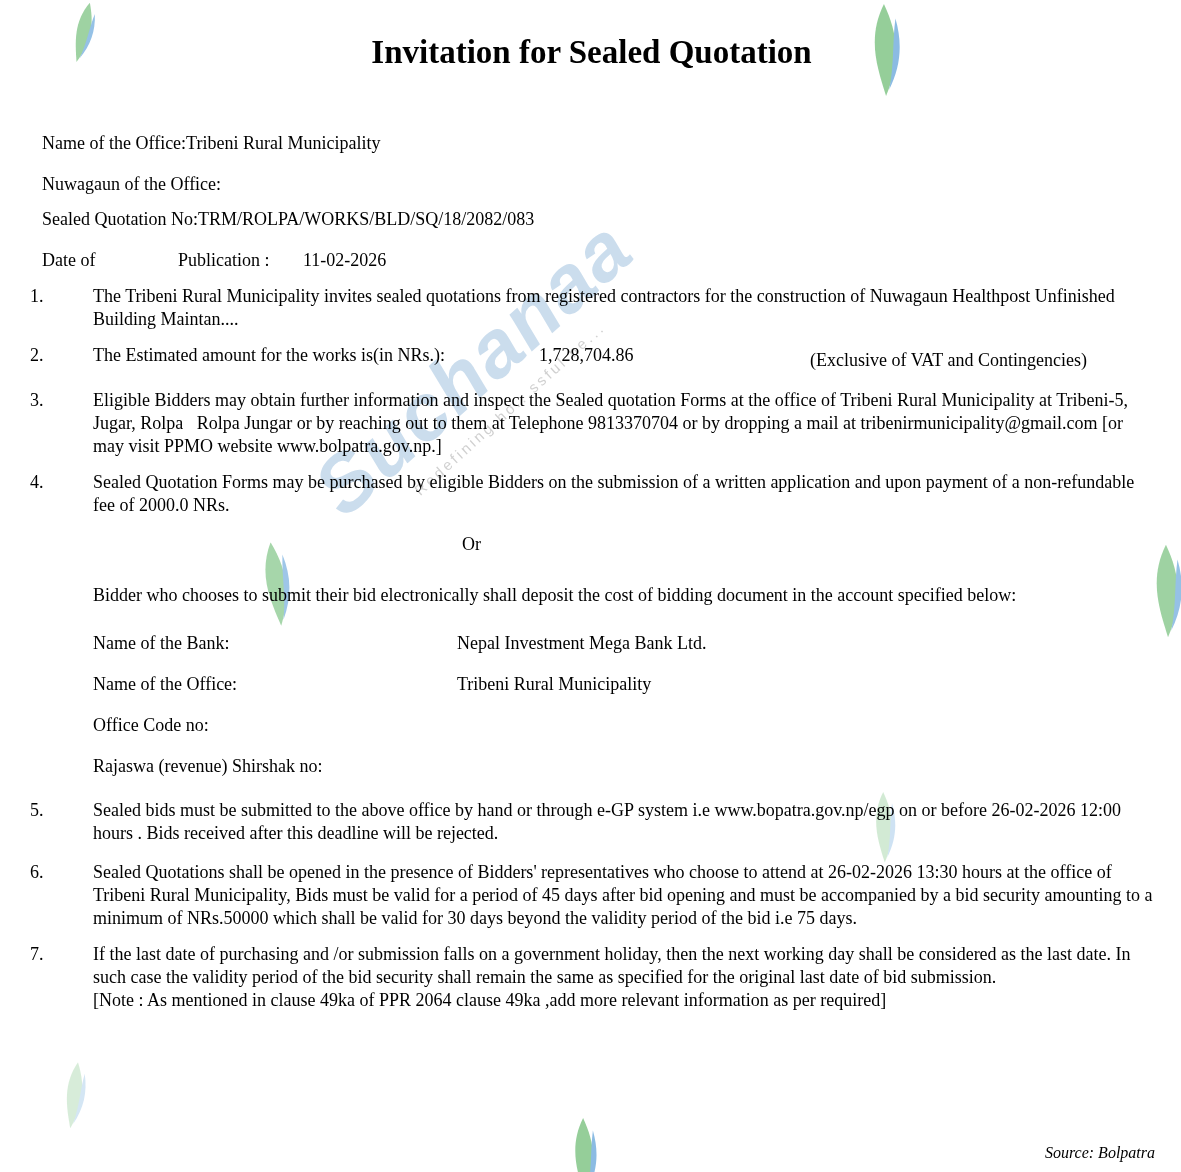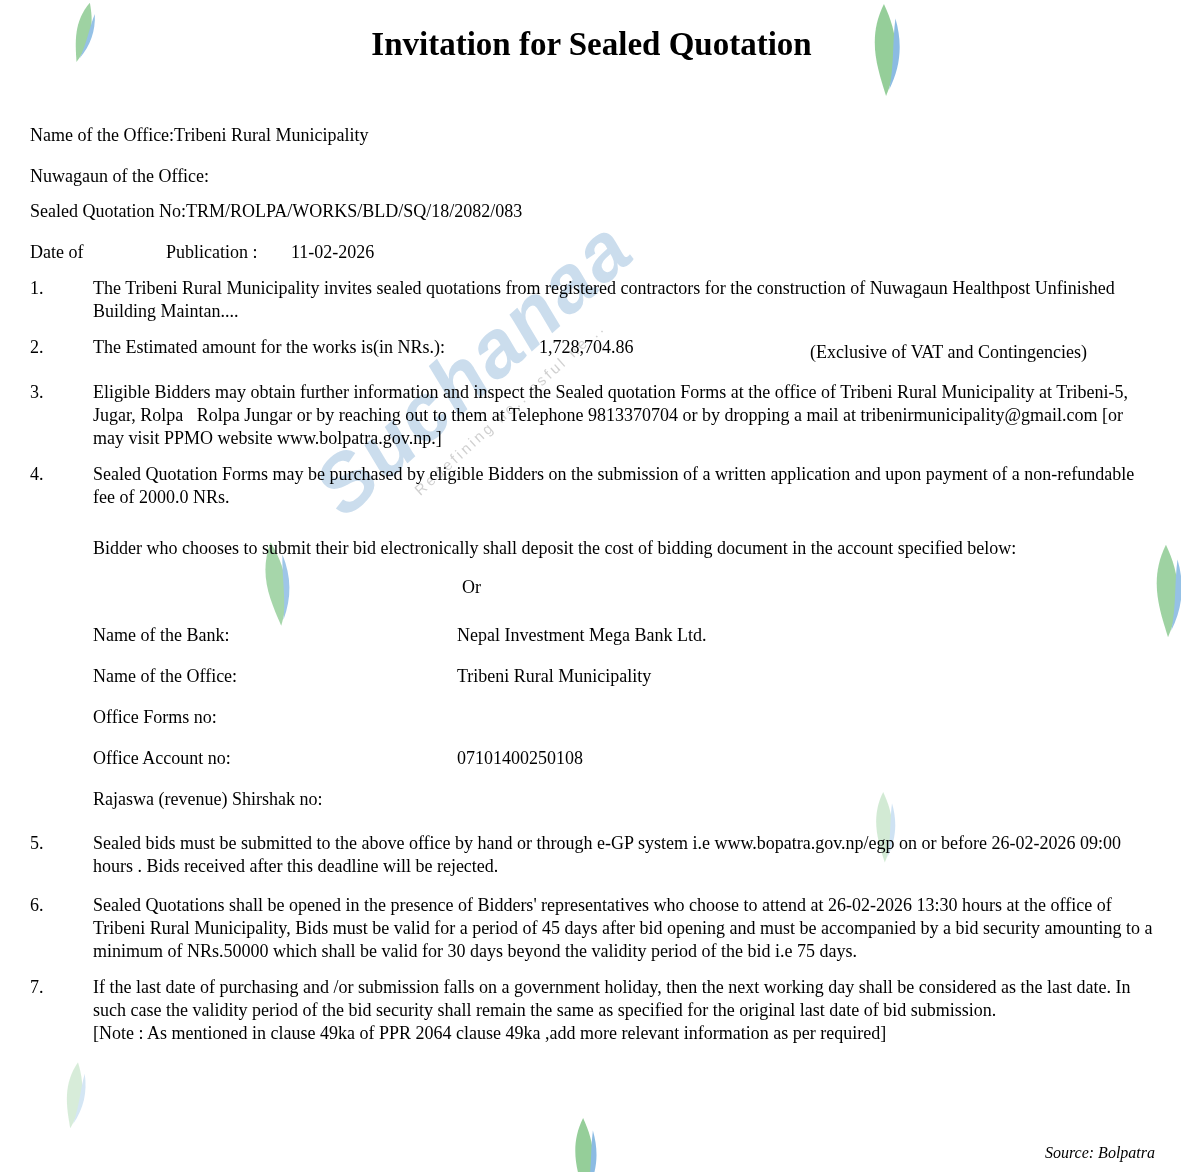--- a/index.html
+++ b/index.html
@@ -34,29 +34,29 @@
     line-height:1;
   }
   .wm-tagline{
     font-family:"Liberation Sans", sans-serif;
     font-size:15px;letter-spacing:3px;
     color:rgba(150,150,150,.45);
     margin-top:6px;
   }
 
   
-  .content{position:relative;padding:0 28px 0 30px;font-size:18px;line-height:23px;}
+  .content{position:relative;padding:8px 28px 0 30px;font-size:18px;line-height:23px;}
   .pre{white-space:pre-wrap;}
 
   h1.title{
     text-align:center;font-size:33px;font-weight:bold;
     margin:0;padding-top:26px;line-height:1.1;
   }
 
-  .line{margin:0;}
+  .line{margin:12px;}
   .office-line{margin-top:62px;}
   .address-label-line{margin-top:18px;}
   .address-value-line{margin-top:1px;}
   .quotation-line{margin-top:12px;}
   .date-line{margin-top:18px;}
 
   .date-label{display:inline-block;width:136px;}
   .pub-label{display:inline-block;width:125px;}
 
   .item{display:flex;margin-top:13px;}
@@ -167,50 +167,46 @@
     <div class="item item-3">
       <span class="num">3.</span>
       <span class="body pre">Eligible Bidders may obtain further information and inspect the Sealed quotation Forms at the office of Tribeni Rural Municipality at Tribeni-5, Jugar, Rolpa   Rolpa Jungar or by reaching out to them at Telephone 9813370704 or by dropping a mail at tribenirmunicipality@gmail.com [or may visit PPMO website www.bolpatra.gov.np.]</span>
     </div>
 
     <div class="item item-4">
       <span class="num">4.</span>
       <span class="body pre">Sealed Quotation Forms may be purchased by eligible Bidders on the submission of a written application and upon payment of a non-refundable fee of 2000.0 NRs.</span>
     </div>
 
+    <p class="line or-line">Or</p>
+
     <p class="line ebid-line">Bidder who chooses to submit their bid electronically shall deposit the cost of bidding document in the account specified below:</p>
-
-    <p class="line or-line">Or</p>
 
     <div class="bank-block">
       <div class="bank-row">
         <span class="bank-label">Name of the Bank:</span>
         <span class="bank-value">Nepal Investment Mega Bank Ltd.</span>
       </div>
       <div class="bank-row">
         <span class="bank-label">Name of the Office:</span>
         <span class="bank-value">Tribeni Rural Municipality</span>
       </div>
       <div class="bank-row">
-        <span class="bank-label">Office Forms no:</span>
+        <span class="bank-label">Office Code no:</span>
         <span class="bank-value"></span>
-      </div>
-      <div class="bank-row">
-        <span class="bank-label">Office Account no:</span>
-        <span class="bank-value">07101400250108</span>
       </div>
       <div class="bank-row">
         <span class="bank-label">Rajaswa (revenue) Shirshak no:</span>
         <span class="bank-value"></span>
       </div>
     </div>
 
     <div class="item item-5">
       <span class="num">5.</span>
-      <span class="body pre">Sealed bids must be submitted to the above office by hand or through e-GP system i.e www.bopatra.gov.np/egp on or before 26-02-2026 09:00 hours . Bids received after this deadline will be rejected.</span>
+      <span class="body pre">Sealed bids must be submitted to the above office by hand or through e-GP system i.e www.bopatra.gov.np/egp on or before 26-02-2026 12:00 hours . Bids received after this deadline will be rejected.</span>
     </div>
 
     <div class="item item-6">
       <span class="num">6.</span>
       <span class="body pre">Sealed Quotations shall be opened in the presence of Bidders' representatives who choose to attend at 26-02-2026 13:30 hours at the office of  Tribeni Rural Municipality, Bids must be valid for a period of 45 days after bid opening and must be accompanied by a bid security amounting to a minimum of NRs.50000 which shall be valid for 30 days beyond the validity period of the bid i.e 75 days.</span>
     </div>
 
     <div class="item item-7">
       <span class="num">7.</span>
       <span class="body">

